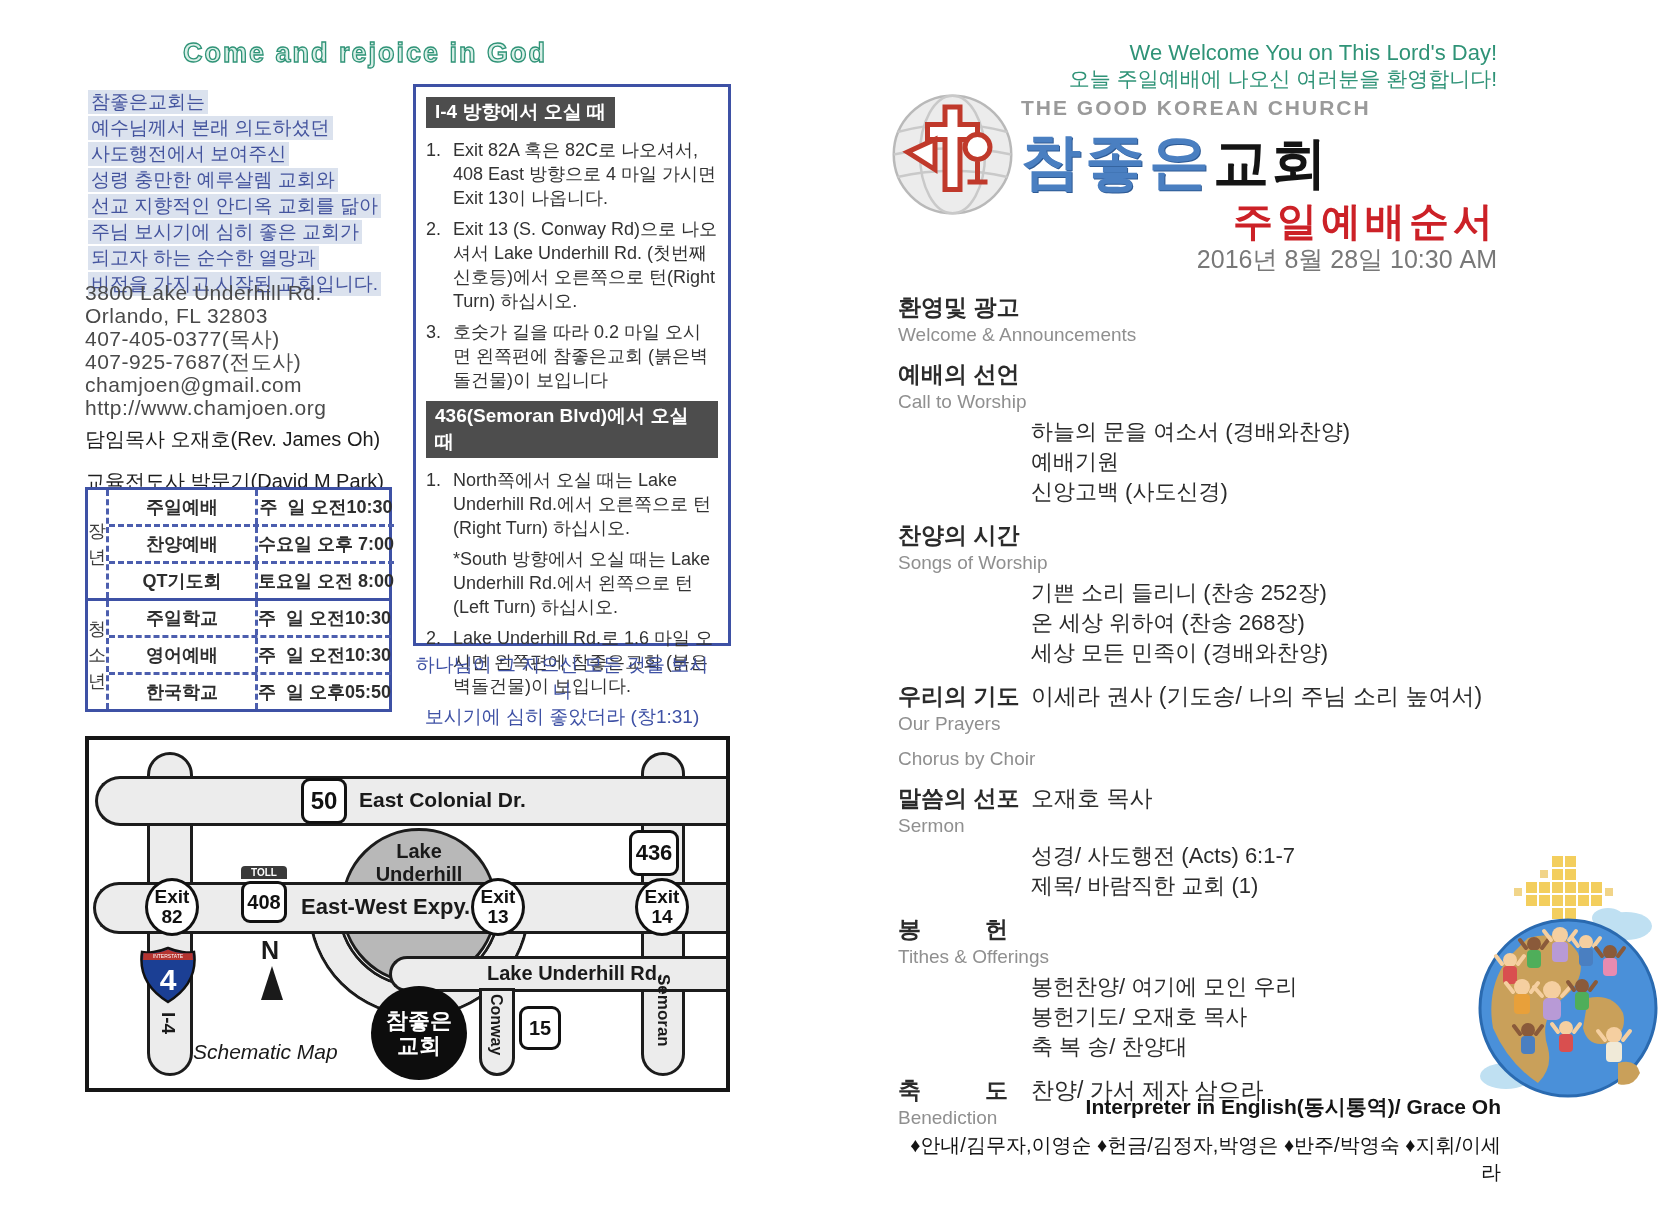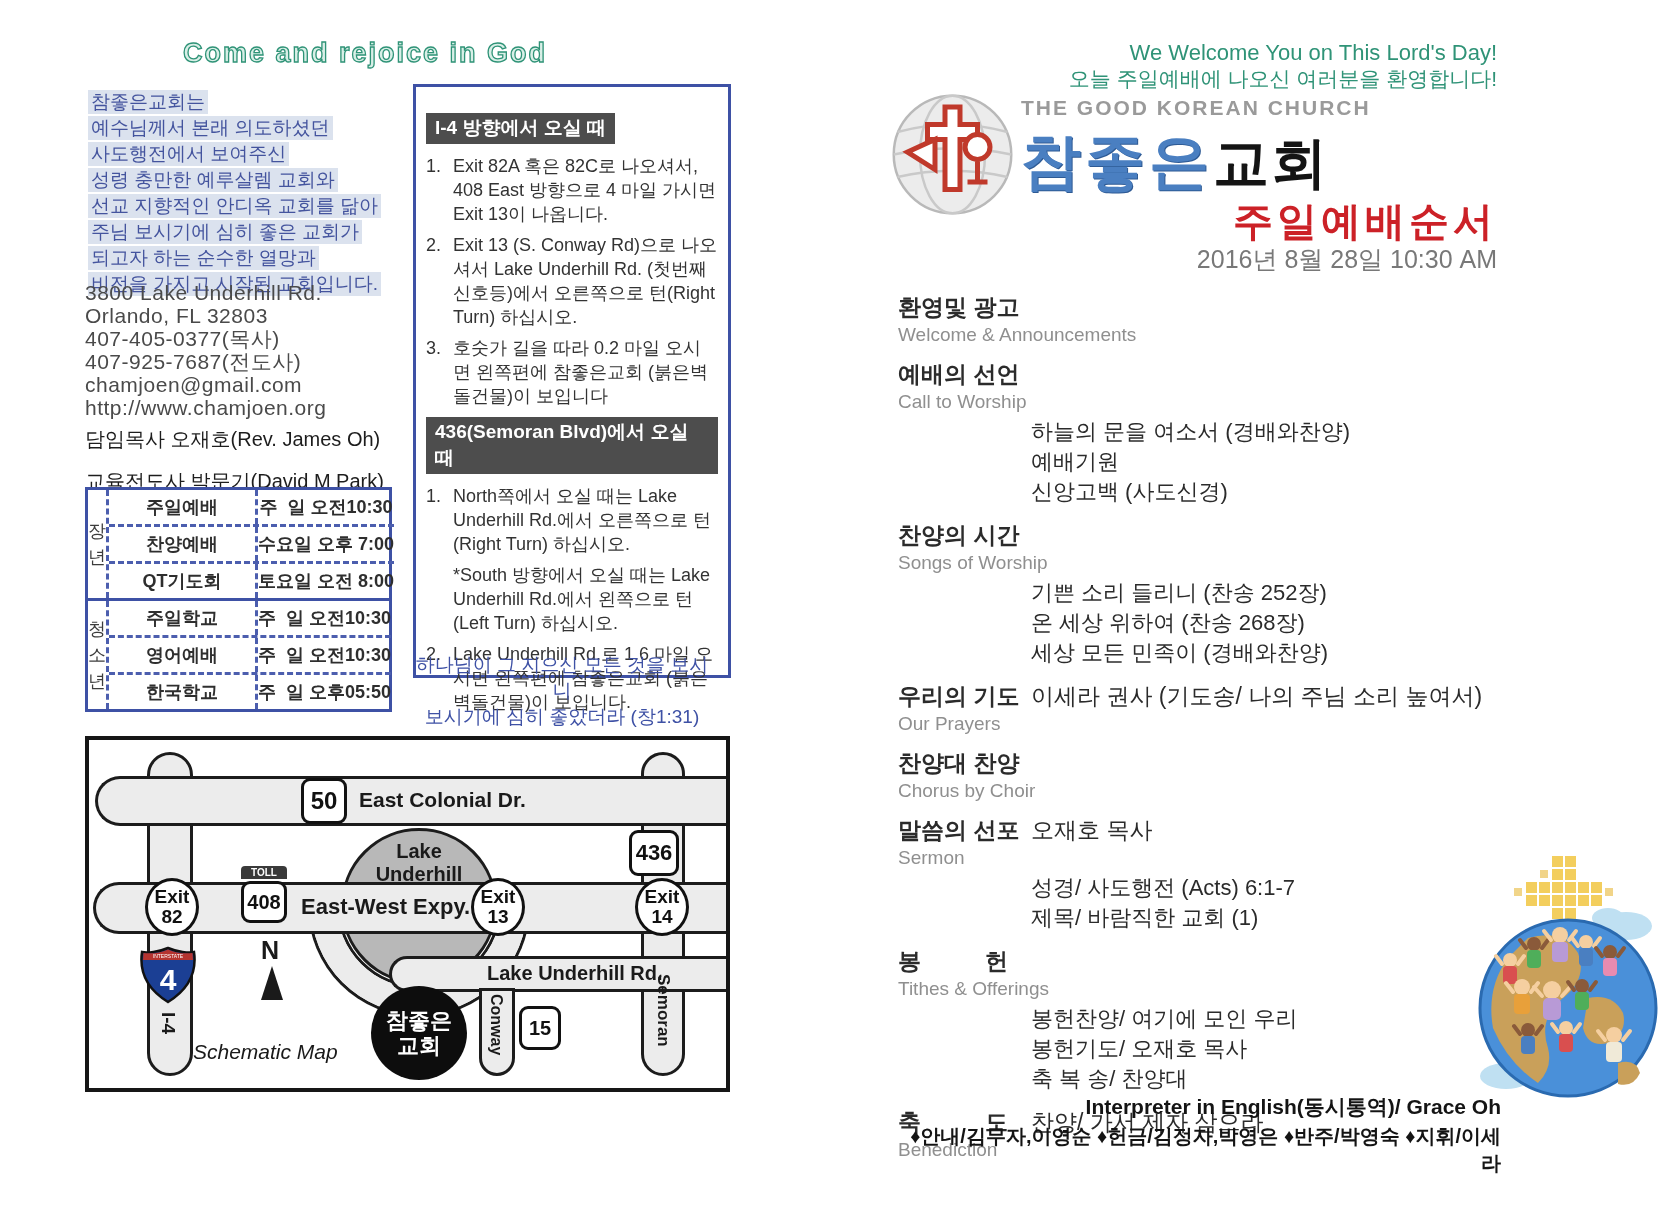--- a/index.html
+++ b/index.html
@@ -25,21 +25,21 @@
   .sched-label{width:36px;border-right:3px dashed #4c5eae;display:flex;align-items:center;justify-content:center;
                font-size:18px;color:#3c3c3c;white-space:pre-line;text-align:center;line-height:26px;}
   .sched-rows{flex:1;}
   .sched-row{display:flex;height:34px;align-items:center;font-weight:bold;}
   .sched-row + .sched-row{border-top:3px dashed #4c5eae;}
   .sched-name{width:146px;text-align:center;font-size:18px;color:#2e2e2e;border-right:3px dashed #4c5eae;
               align-self:stretch;display:flex;align-items:center;justify-content:center;}
   .sched-time{flex:1;text-align:center;font-size:18px;color:#2e2e2e;white-space:pre;}
 
   
-  #directions-box{left:413px;top:84px;width:292px;height:540px;border:3px solid #3e51a5;padding:24px 10px;background:#fff;}
+  #directions-box{left:413px;top:84px;width:292px;height:540px;border:3px solid #3e51a5;padding:8px 10px;background:#fff;}
   .dir-header{display:inline-block;background:#4d4d4d;color:#ffffff;font-size:19px;font-weight:bold;
               padding:2px 9px 3px 9px;margin:2px 0 10px 0;}
   .dir-item{display:flex;margin-bottom:7px;}
   .dir-marker{width:27px;flex:none;font-size:18px;color:#333;line-height:24px;}
   .dir-text{flex:1;font-size:18px;color:#333;line-height:24px;}
   .verse{left:413px;top:652px;width:298px;text-align:center;color:#3e51a5;font-size:19px;line-height:26px;}
 
   
   #map{left:85px;top:736px;width:637px;height:348px;border:4px solid #161616;background:#fff;overflow:hidden;}
   .road{position:absolute;background:#ececec;border:3px solid #1c1c1c;box-sizing:border-box;z-index:3;}
@@ -79,21 +79,21 @@
   #order-list{left:898px;top:292px;width:604px;}
   .order-item{margin-bottom:13px;}
   .order-head{display:flex;align-items:baseline;}
   .order-ko{font-weight:bold;font-size:23px;color:#2b2b2b;min-width:133px;white-space:pre;}
   .order-right{font-size:23px;color:#2b2b2b;}
   .order-en{font-size:19px;color:#8f8f8f;margin-top:1px;}
   .order-details{margin-left:133px;margin-top:4px;}
   .order-detail{font-size:22px;color:#2b2b2b;line-height:30px;}
   .footer{left:895px;top:1093px;width:606px;text-align:right;color:#141414;}
   .footer-line1{font-size:21px;font-weight:bold;}
-  .footer-line2{font-size:20px;font-weight:bold;margin-top:2px;}
+  .footer-line2{font-size:20px;font-weight:normal;margin-top:11px;}
   #clipart{left:1468px;top:848px;}
 </style>
 </head>
 <body>
 
 <div id="page">
 
   <div class="abs motto">Come and rejoice in God</div>
 
   <div class="abs" id="intro-lines">
@@ -314,23 +314,20 @@
         </div>
       </div>
       <div class="order-item">
         <div class="order-head">
           <div class="order-ko">우리의 기도</div>
           <div class="order-right">이세라 권사 (기도송/ 나의 주님 소리 높여서)</div>
         </div>
         <div class="order-en">Our Prayers</div>
       </div>
       <div class="order-item">
-        <div class="order-head">
-          <div class="order-ko">찬양대 찬양</div>
-        </div>
         <div class="order-en">Chorus by Choir</div>
       </div>
       <div class="order-item">
         <div class="order-head">
           <div class="order-ko">말씀의 선포</div>
           <div class="order-right">오재호 목사</div>
         </div>
         <div class="order-en">Sermon</div>
         <div class="order-details">
           <div class="order-detail">성경/ 사도행전 (Acts) 6:1-7</div>

